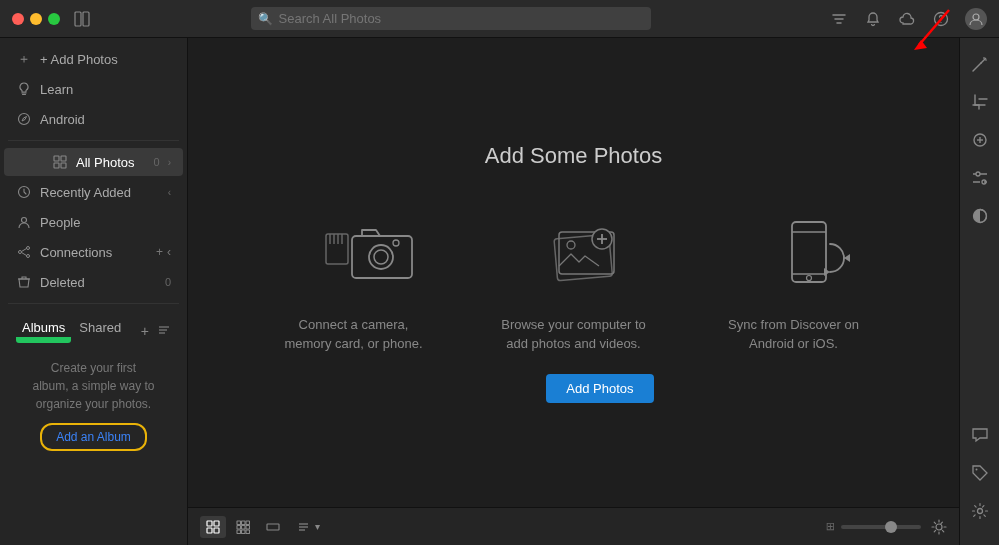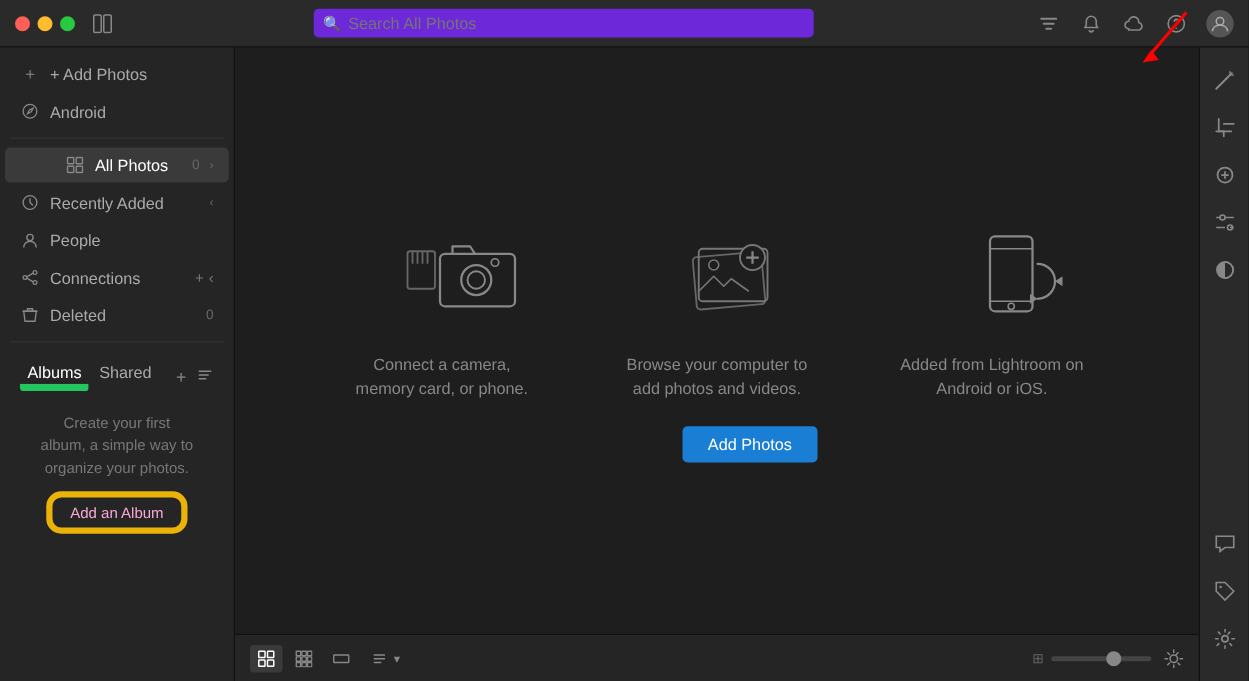--- a/index.html
+++ b/index.html
@@ -43,21 +43,21 @@
     .search-bar {
       flex: 1;
       max-width: 400px;
       margin: 0 auto;
       position: relative;
       display: flex;
       align-items: center;
     }
     .search-bar input {
       width: 100%;
-      background: #6d28d9;
+      background: #404040;
       border: none;
       border-radius: 4px;
       padding: 4px 10px 4px 28px;
       color: #aaa;
       font-size: 13px;
       outline: none;
     }
     .search-icon-wrap {
       position: absolute;
       left: 8px;
@@ -192,23 +192,23 @@
       padding: 8px 32px;
       text-align: center;
     }
     .sidebar-create-album p {
       font-size: 12px;
       color: #777;
       line-height: 1.5;
       margin-bottom: 10px;
     }
     .btn-add-album {
-      border: 5px solid #eab308;
+      border: 2px solid #eab308;
       background: transparent;
-      color: #f9a8d4;
+      color: #3b82f6;
       font-size: 12px;
       padding: 5px 14px;
       border-radius: 12px;
       cursor: pointer;
     }
 
     
     .right-panel {
       width: 40px;
       background: #2a2a2a;
@@ -421,20 +421,29 @@
 </div>
 
 <div class="main-layout">
 
   <div class="sidebar">
     <div class="sidebar-item">
       <span class="item-icon">＋</span>
       <span class="item-label">+ Add Photos</span>
     </div>
 
+    <div class="sidebar-item">
+      <span class="item-icon">
+        <svg width="14" height="14" viewBox="0 0 14 14" fill="none">
+          <path d="M7 1a4 4 0 0 1 2 7.5V10H5V8.5A4 4 0 0 1 7 1z" stroke="#888" stroke-width="1.1"></path>
+          <path d="M5 11h4M5.5 12.5h3" stroke="#888" stroke-width="1.1" stroke-linecap="round"></path>
+        </svg>
+      </span>
+      <span class="item-label">Learn</span>
+    </div>
 
     <div class="sidebar-item">
       <span class="item-icon">
         <svg width="14" height="14" viewBox="0 0 14 14" fill="none">
           <circle cx="7" cy="7" r="5.5" stroke="#888" stroke-width="1.1"></circle>
           <path d="M9.5 4.5l-1.5 3-3 1.5 1.5-3 3-1.5z" stroke="#888" stroke-width="1"></path>
         </svg>
       </span>
       <span class="item-label">Android</span>
     </div>
@@ -525,20 +534,21 @@
     </div>
 
     <div class="sidebar-create-album">
       <p>Create your first album, a simple way to organize your photos.</p>
       <button class="btn-add-album">Add an Album</button>
     </div>
   </div>
 
   <div class="main-content">
     <div class="content-area">
+      <h2 class="add-photos-title">Add Some Photos</h2>
       <div class="options-row">
 
         <div class="option-item">
           <div class="option-icon">
             <svg width="100" height="80" viewBox="0 0 100 80" fill="none">
 
               <rect x="2" y="20" width="22" height="30" rx="2" stroke="#666" stroke-width="1.5"></rect>
               <line x1="6" y1="20" x2="6" y2="30" stroke="#666" stroke-width="1.5"></line>
               <line x1="10" y1="20" x2="10" y2="30" stroke="#666" stroke-width="1.5"></line>
               <line x1="14" y1="20" x2="14" y2="30" stroke="#666" stroke-width="1.5"></line>
@@ -581,21 +591,21 @@
               <line x1="28" y1="18" x2="62" y2="18" stroke="#888" stroke-width="1.3"></line>
               <line x1="28" y1="60" x2="62" y2="60" stroke="#888" stroke-width="1.3"></line>
               <circle cx="45" cy="64" r="2.5" stroke="#888" stroke-width="1.2"></circle>
 
               <path d="M66 30 a14 14 0 0 1 14 14" stroke="#888" stroke-width="1.8" fill="none" stroke-linecap="round"></path>
               <path d="M80 44 a14 14 0 0 1-14 14" stroke="#888" stroke-width="1.8" fill="none" stroke-linecap="round"></path>
               <polygon points="80,44 86,40 86,48" fill="#888"></polygon>
               <polygon points="66,58 60,54 60,62" fill="#888"></polygon>
             </svg>
           </div>
-          <p class="option-text">Added from Lightroom on Android or iOS.</p>
+          <p class="option-text">Sync from Discover on Android or iOS.</p>
         </div>
 
       </div>
     </div>
 
     <div class="bottom-bar">
       <div class="view-icons">
         <div class="view-btn active">
           <svg width="14" height="14" viewBox="0 0 14 14" fill="none">
             <rect x="1" y="1" width="5" height="5" rx="0.5" stroke="currentColor" stroke-width="1.2"></rect>

